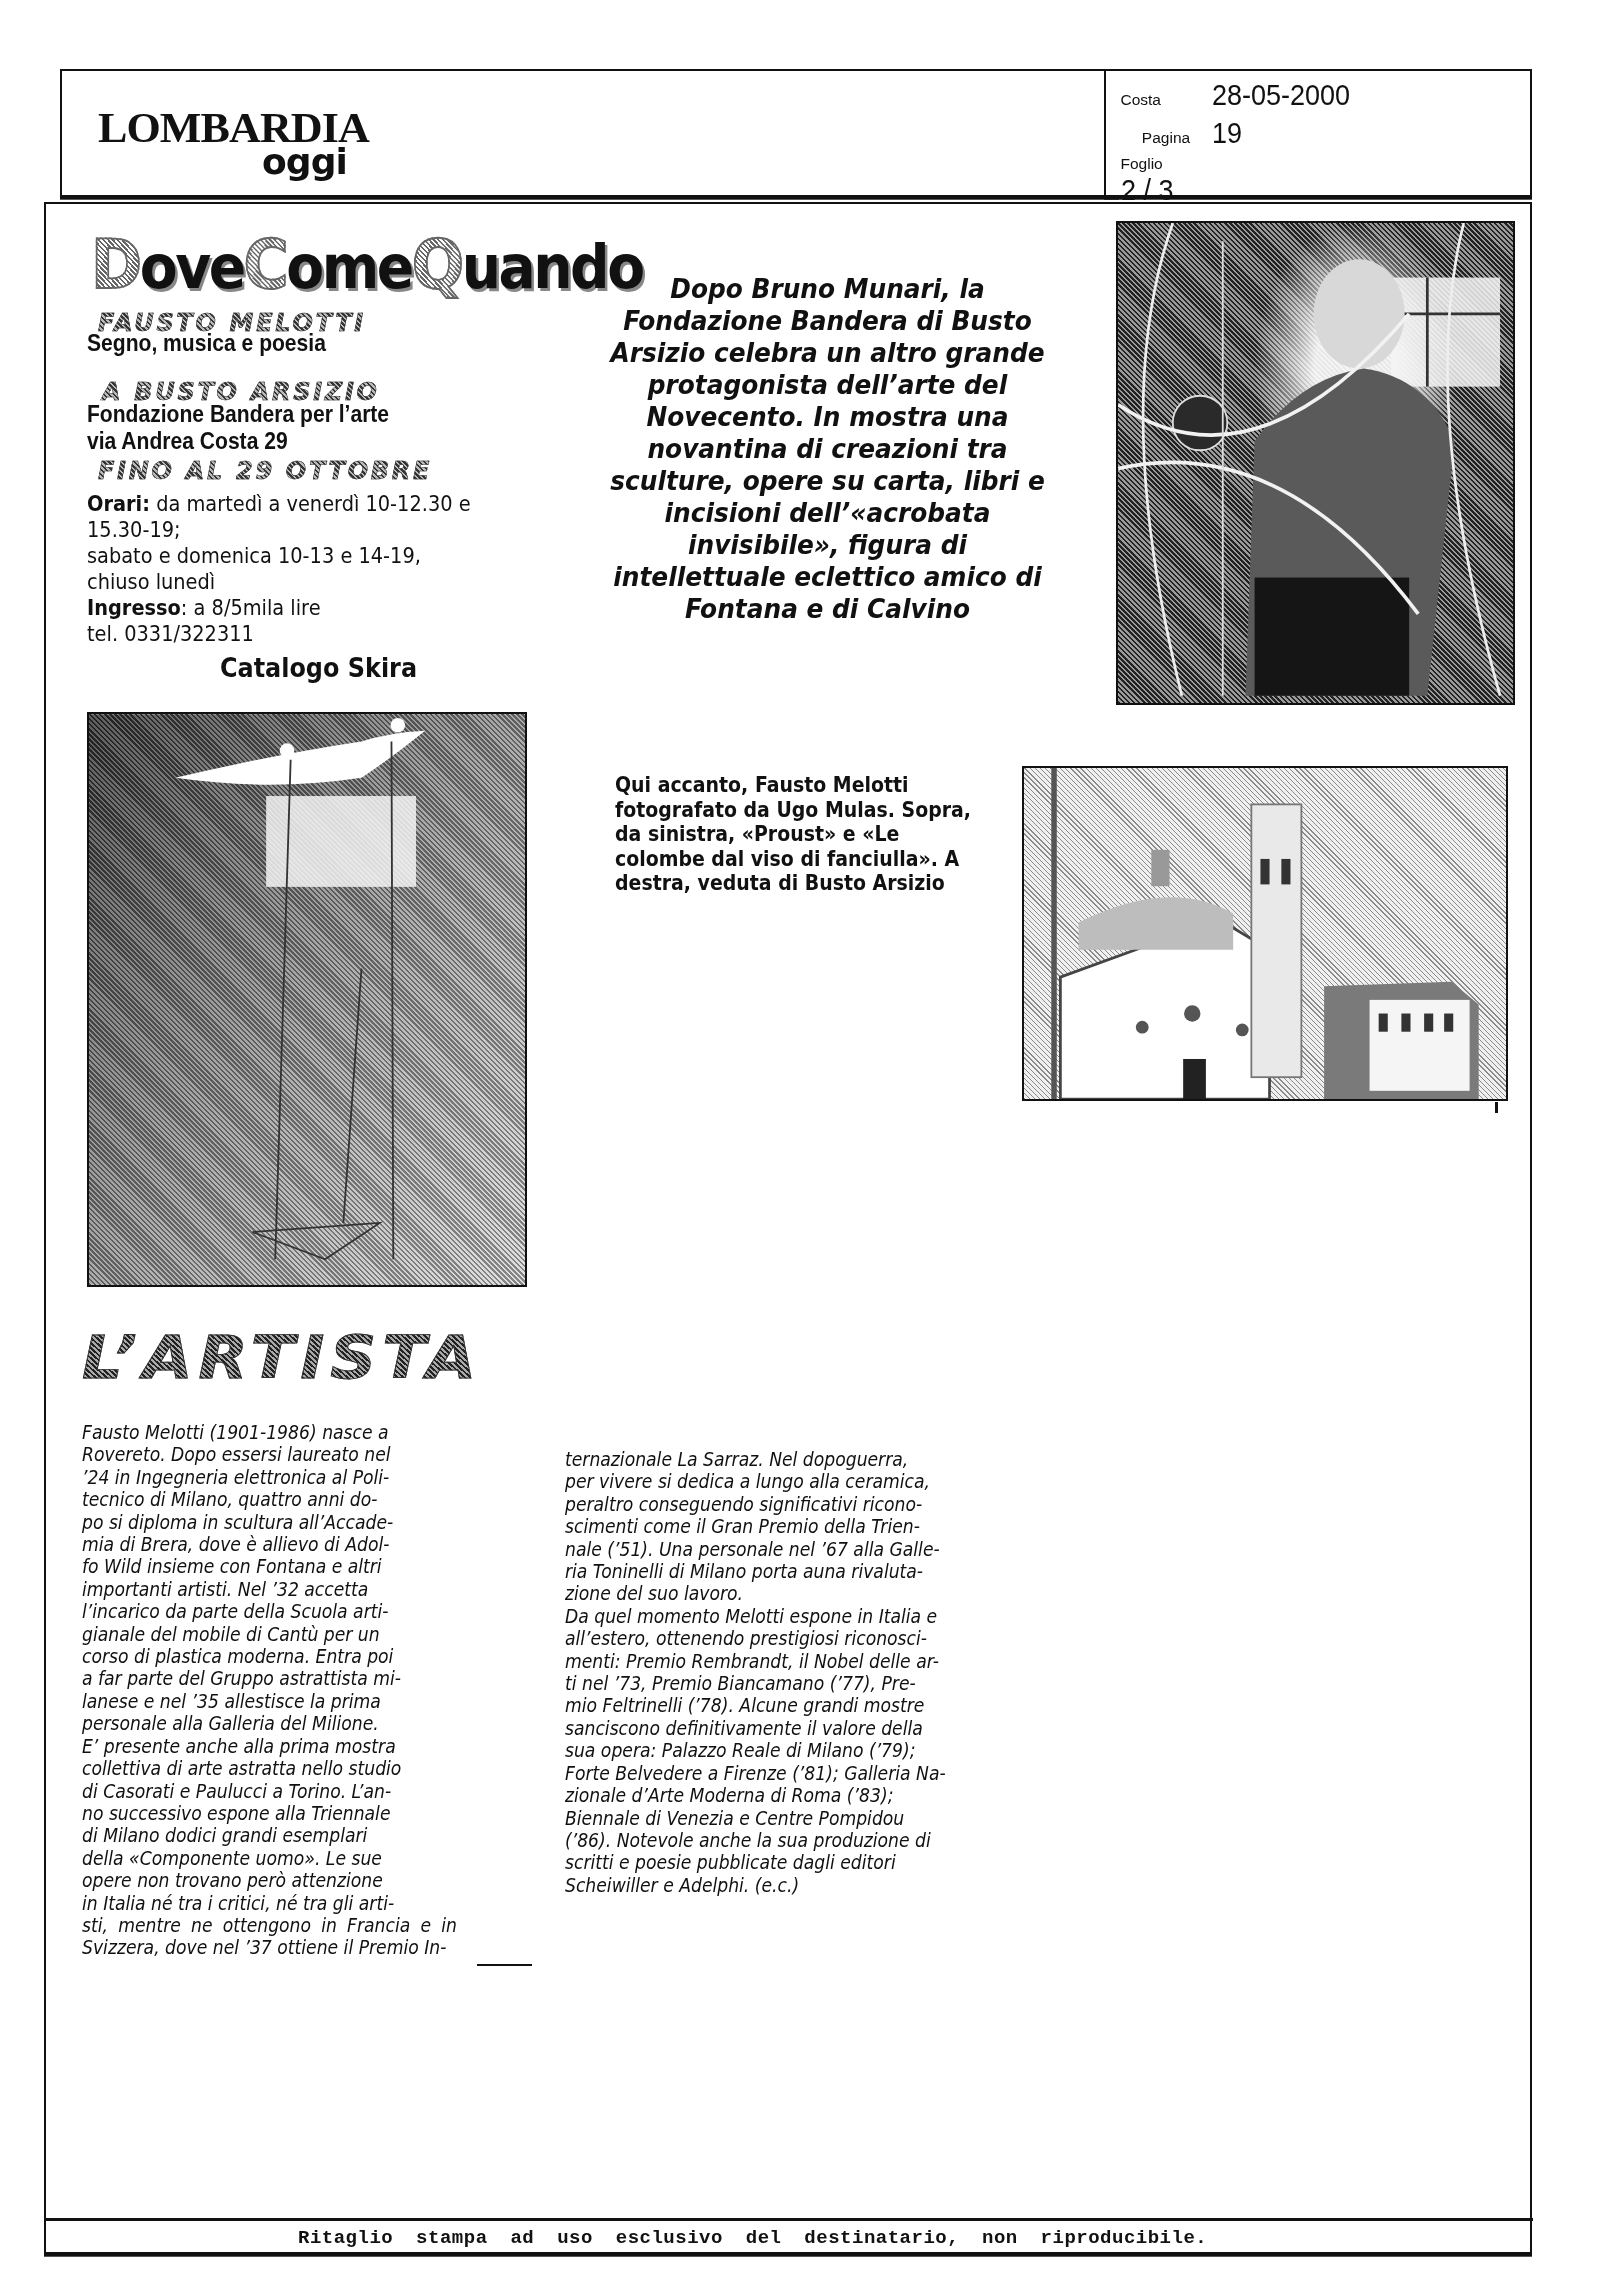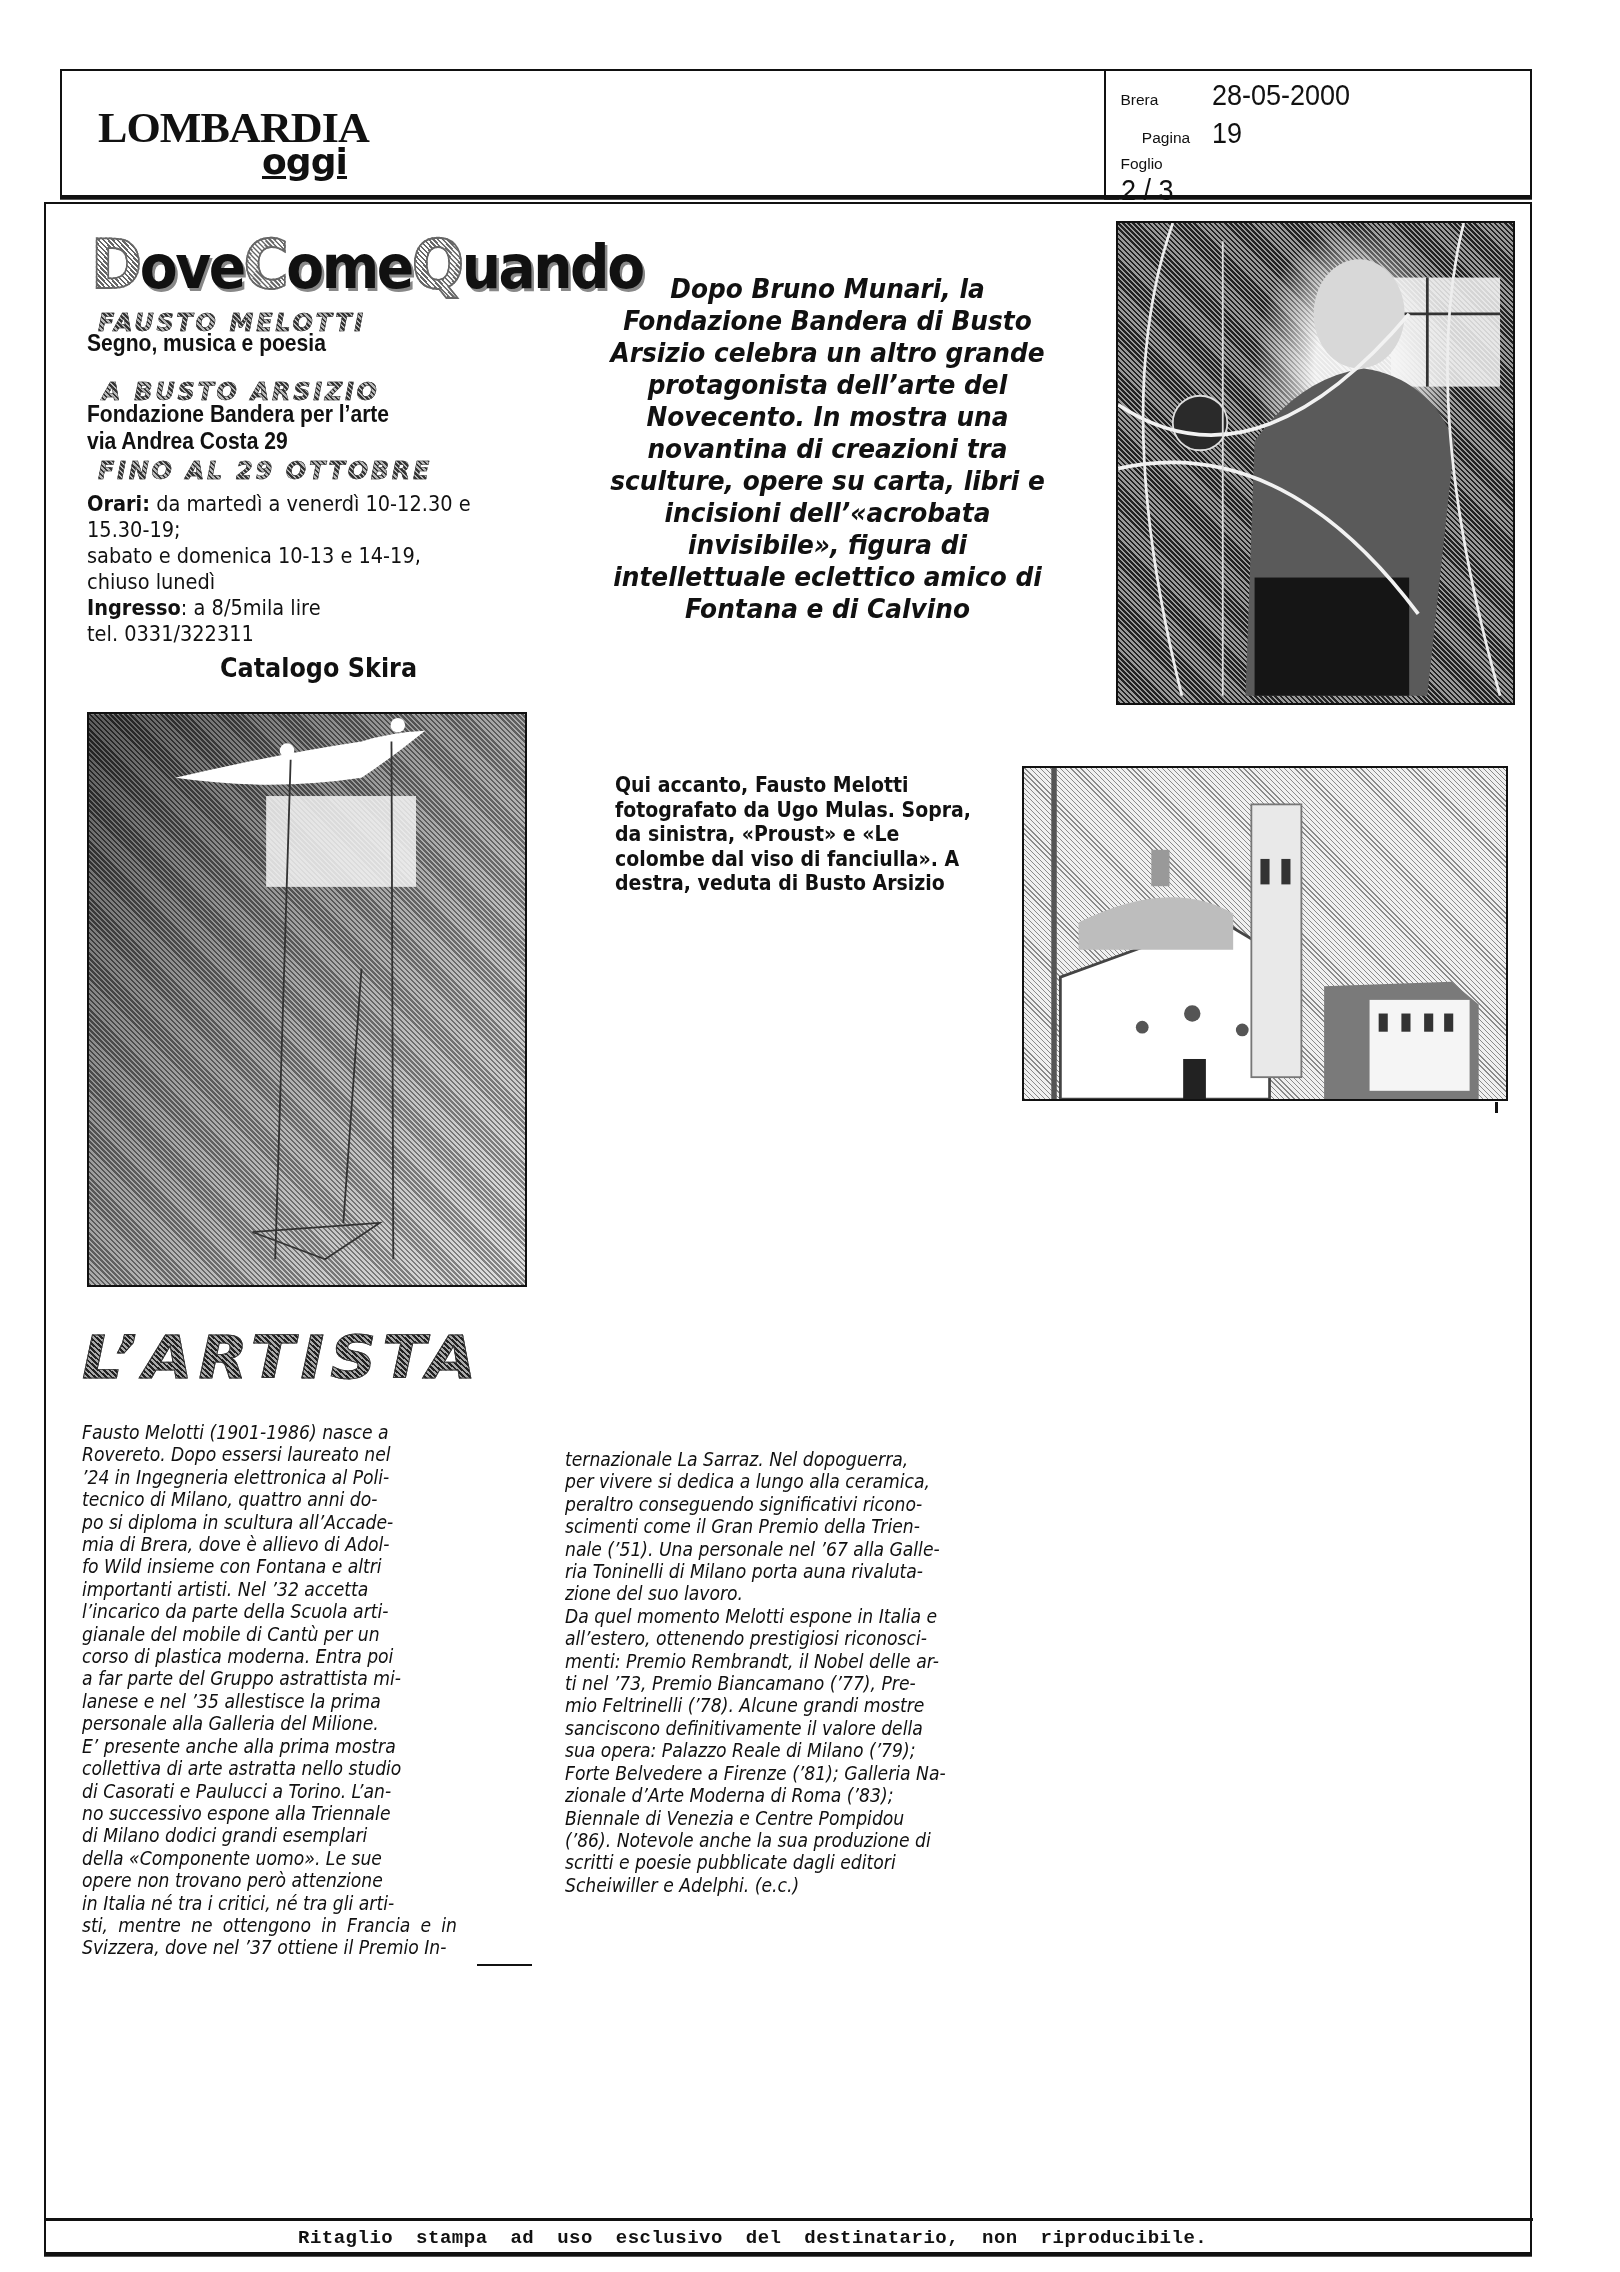--- a/index.html
+++ b/index.html
@@ -38,27 +38,27 @@
   .body-col { font-family:"DejaVu Sans", sans-serif; font-style:italic; font-size:20px; line-height:22.4px; transform:scaleX(0.86); transform-origin:left; }
   .body-col .line { display:block; white-space:nowrap; }
   .footer-text { font-family:"Liberation Mono", monospace; font-weight:bold; font-size:19px; letter-spacing:0.5px; word-spacing:11px; white-space:nowrap; }
 </style>
 </head>
 <body>
 
 <div class="box" style="left:60px; top:69px; width:1055px; height:124px;">
   <div class="masthead abs" style="left:36px; top:36px;">
     <div class="mast-1">LOMBARDIA</div>
-    <div class="mast-2" style="margin-left:164px; margin-top:-5.5px;text-decoration:underline;">oggi</div>
+    <div class="mast-2" style="margin-left:164px; margin-top:-5.5px;">oggi</div>
   </div>
 </div>
 
 <div class="box" style="left:1104px; top:69px; width:424px; height:124px;">
   <div class="meta-row" style="left:14.5px; top:7.3px;">
-    <span class="meta-label">Brera</span>
+    <span class="meta-label">Costa</span>
     <span class="meta-val">28-05-2000</span>
   </div>
   <div class="meta-row" style="left:14.5px; top:45px;text-align:center;">
     <span class="meta-label">Pagina</span>
     <span class="meta-val">19</span>
   </div>
   <div class="meta-row" style="left:14.5px; top:84px;flex-direction:column;">
     <span class="meta-label">Foglio</span>
     <span class="meta-val">2 / 3</span>
   </div>

